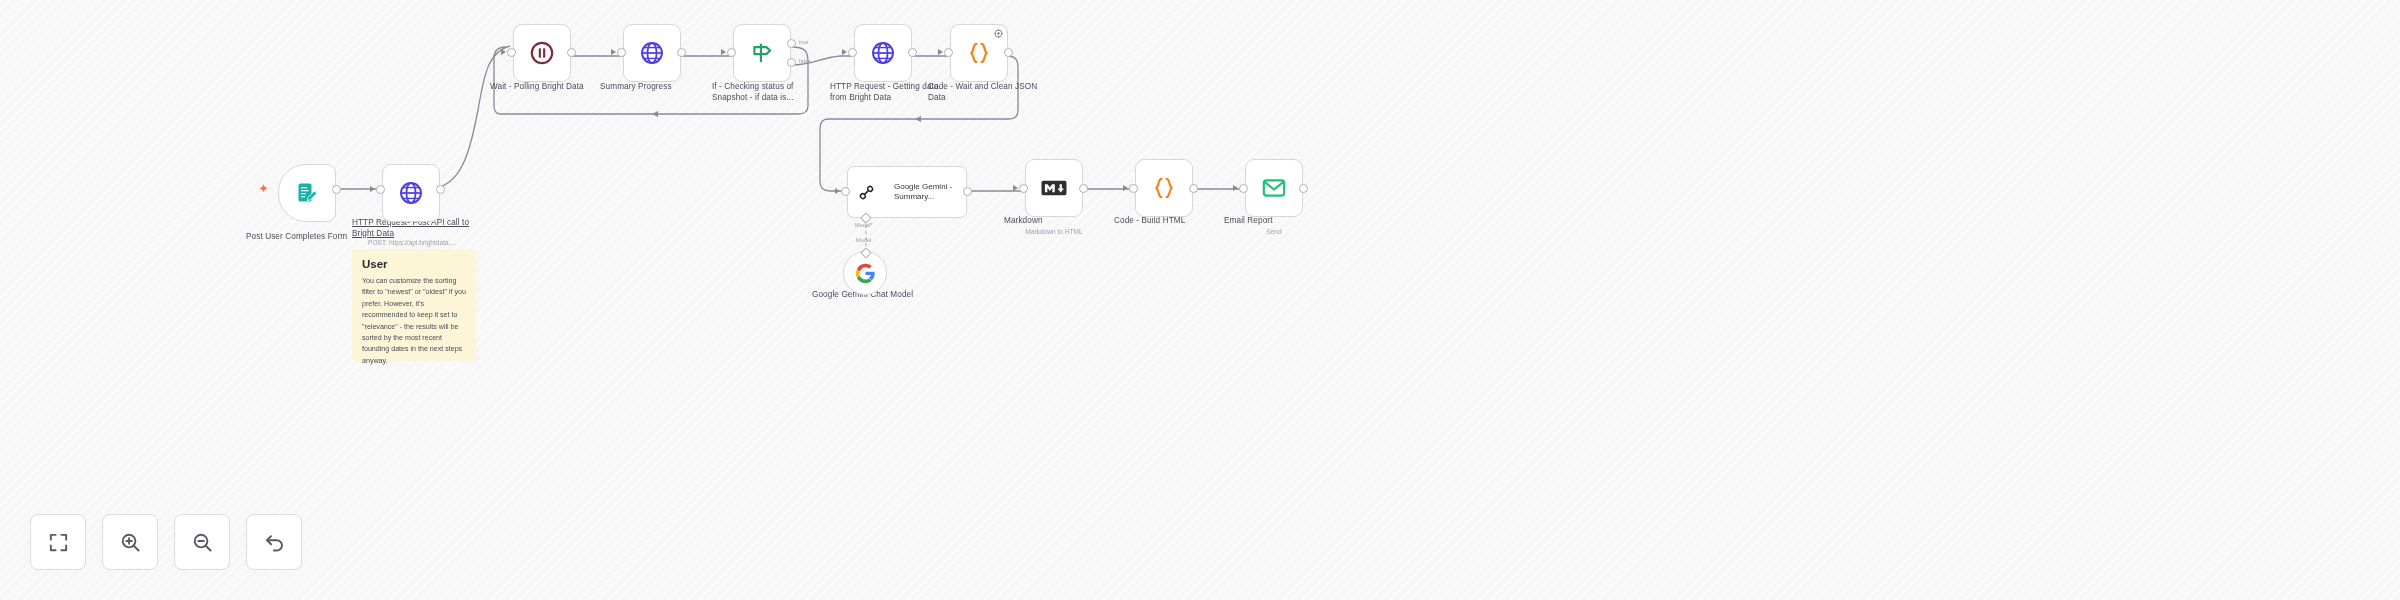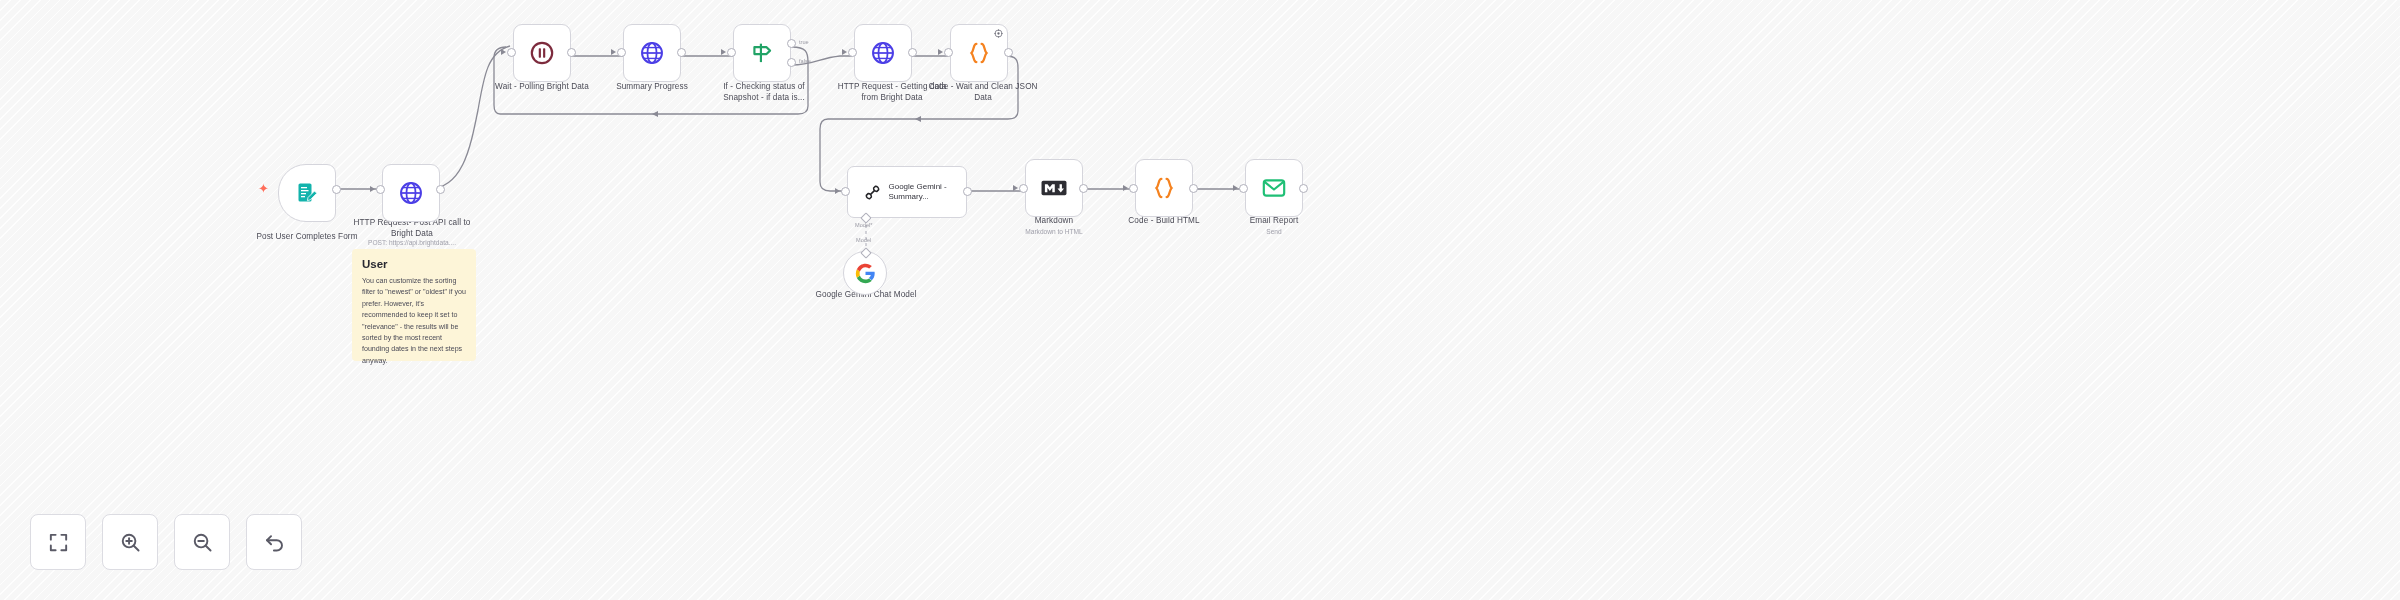--- a/index.html
+++ b/index.html
@@ -48,34 +48,34 @@
   .node.square { width: 58px; height: 58px; }
 
   .node.trigger {
     width: 58px; height: 58px;
     border-radius: 28px 9px 9px 28px;
   }
 
   .node.wide {
     width: 120px; height: 52px;
     border-radius: 7px;
-    justify-content: center;
+    justify-content: space-between;
     padding-left: 9px;
     gap: 7px;
   }
 
   .node.circle {
     width: 44px; height: 44px;
     border-radius: 50%;
   }
 
   
   .nlabel {
     position: absolute;
-    text-align: center;
+    text-align: left;
     font-size: 8.2px;
     line-height: 10.5px;
     color: #4b4b56;
     letter-spacing: .1px;
     z-index: 4;
     pointer-events: none;
   }
   .nsub {
     position: absolute;
     text-align: center;
@@ -239,21 +239,21 @@
       <circle cx="12" cy="12" r="9.2" fill="none" stroke="#4b3ee6" stroke-width="1.8"></circle>
       <ellipse cx="12" cy="12" rx="4.2" ry="9.2" fill="none" stroke="#4b3ee6" stroke-width="1.6"></ellipse>
       <line x1="2.8" y1="12" x2="21.2" y2="12" stroke="#4b3ee6" stroke-width="1.6"></line>
       <line x1="4.4" y1="7" x2="19.6" y2="7" stroke="#4b3ee6" stroke-width="1.3"></line>
       <line x1="4.4" y1="17" x2="19.6" y2="17" stroke="#4b3ee6" stroke-width="1.3"></line>
     </svg>
   </div>
   <span class="arrowhead" style="left:370px; top:186px;"></span>
   <span class="port" style="left:376px; top:185px;"></span>
   <span class="port" style="left:436px; top:185px;"></span>
-  <div class="nlabel" style="left:352px; top:218px; width:120px;">HTTP Request- Post API call to Bright Data</div>
+  <div class="nlabel" style="left:352px; top:218px; width:120px;text-decoration:underline;">HTTP Request- Post API call to Bright Data</div>
   <div class="nsub" style="left:352px; top:239px; width:120px;">POST: https://api.brightdata....</div>
 
   <div class="node square" style="left:513px; top:24px;">
     <svg width="26" height="26" viewBox="0 0 24 24">
       <circle cx="12" cy="12" r="9.4" fill="none" stroke="#7d2b3d" stroke-width="2"></circle>
       <rect x="9" y="7.6" width="2" height="8.8" rx="0.6" fill="#7d2b3d"></rect>
       <rect x="13" y="7.6" width="2" height="8.8" rx="0.6" fill="#7d2b3d"></rect>
     </svg>
   </div>
   <span class="arrowhead" style="left:501px; top:49px;"></span>

